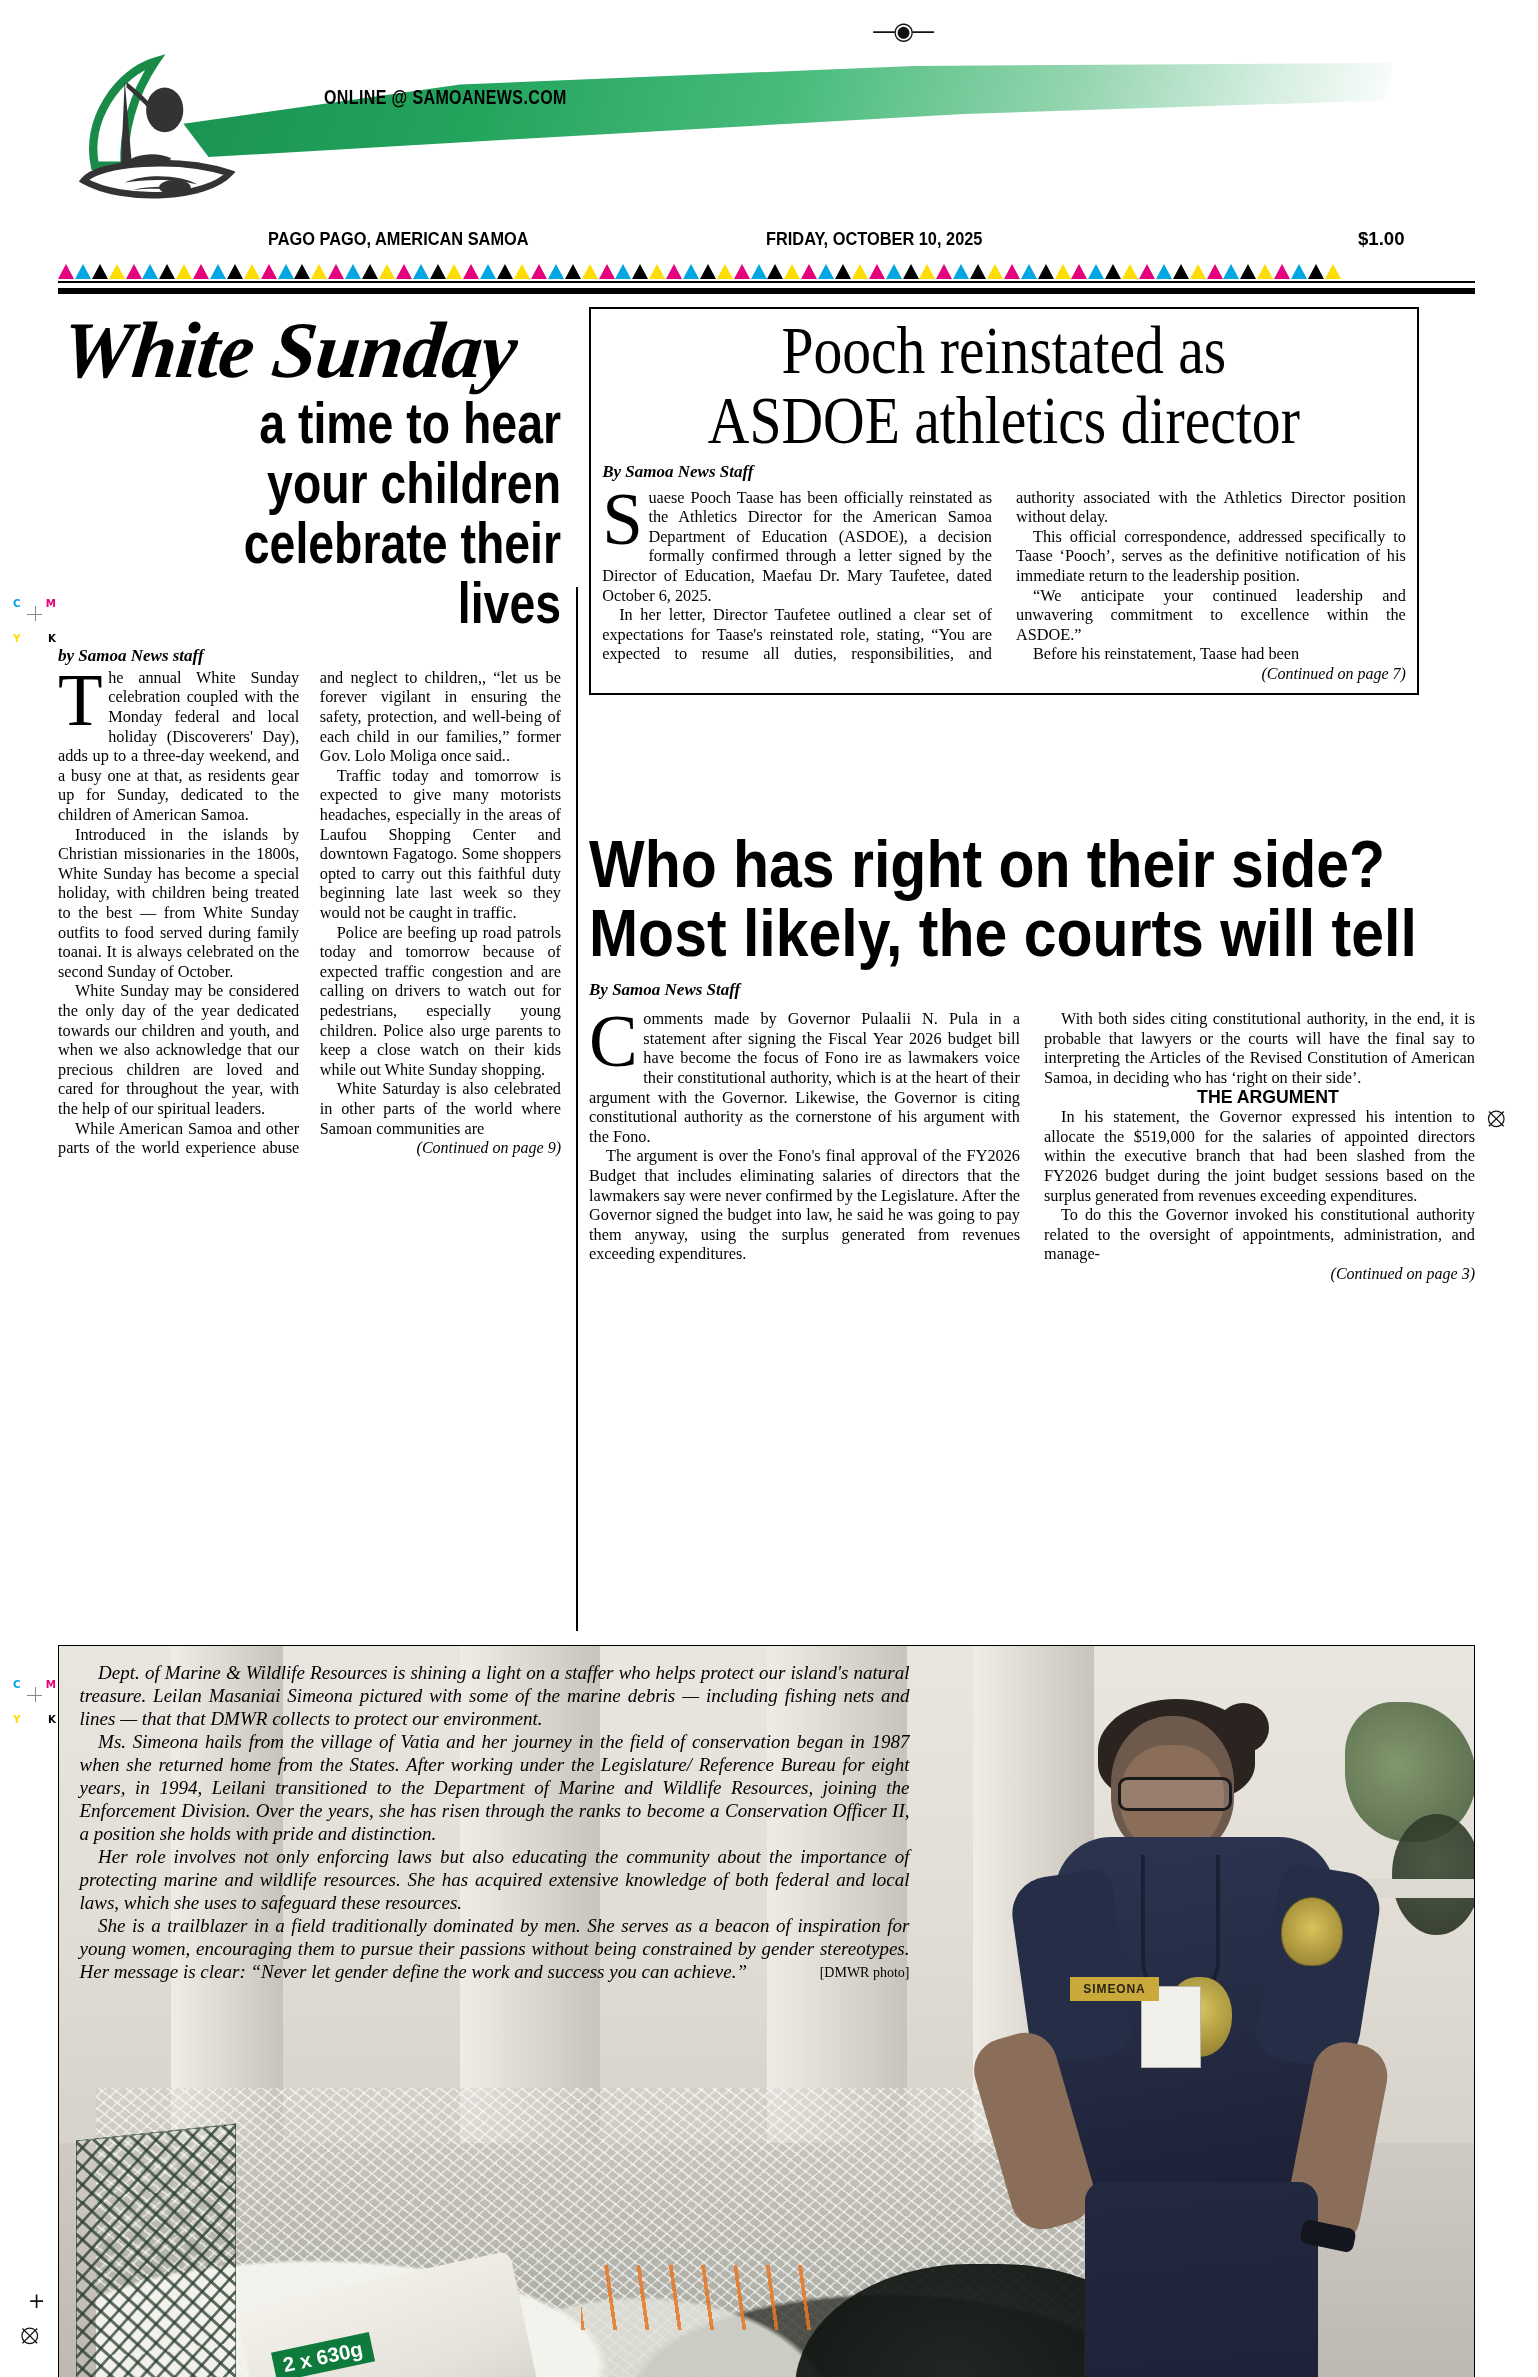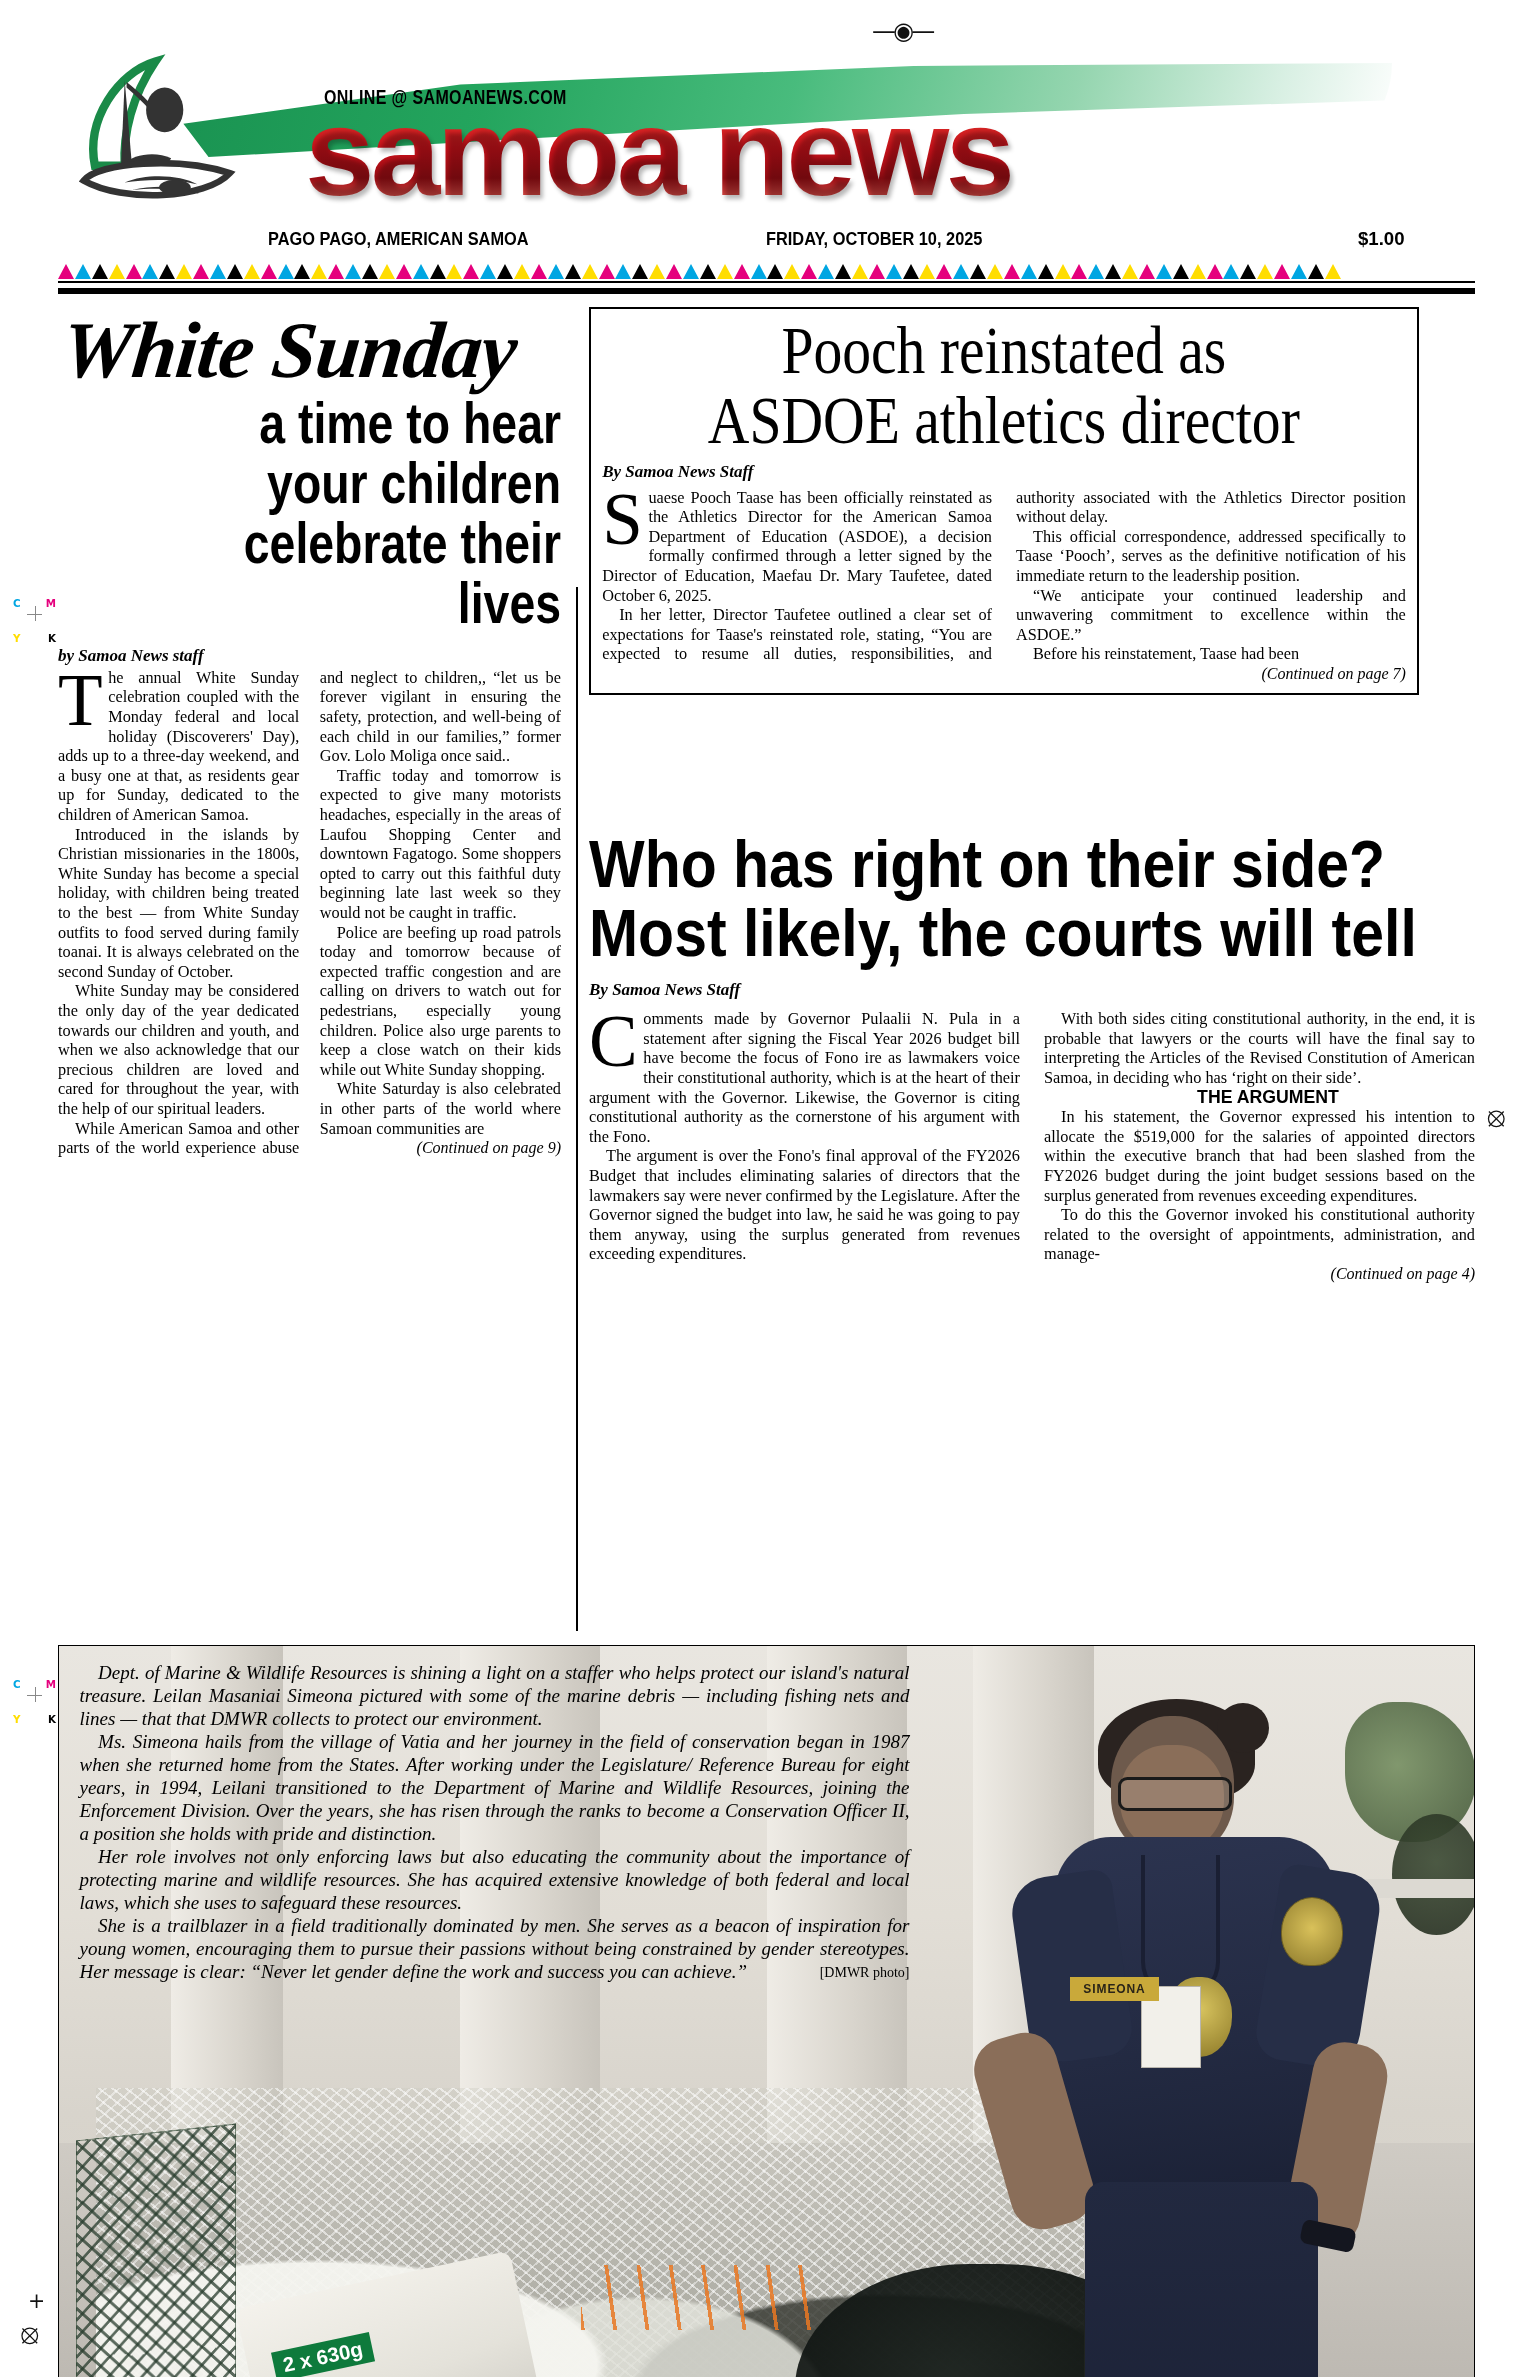--- a/index.html
+++ b/index.html
@@ -194,21 +194,20 @@
       <path d="M64 30 C92 52 104 70 108 82 C98 68 80 50 64 36 Z" fill="#333"></path>
       <ellipse cx="105" cy="60" rx="20" ry="24" fill="#333"></ellipse>
       <path d="M62 118 C70 108 95 104 112 112 L100 130 L66 132 Z" fill="#333"></path>
       <path d="M18 136 C34 116 120 110 175 128 C150 156 60 160 18 136 Z" fill="#fff" stroke="#333" stroke-width="7"></path>
       <path d="M62 138 C86 128 122 130 140 140 C118 134 86 134 62 138 Z" fill="#333"></path>
       <path d="M70 146 C96 140 126 142 142 150 C118 144 92 144 70 146 Z" fill="#333"></path>
       <ellipse cx="116" cy="143" rx="17" ry="8" fill="#333"></ellipse>
     </svg>
 
     <div class="online-url">ONLINE @ SAMOANEWS.COM</div>
-    <div class="wordmark">samoa news</div>
 
     <div class="dateline">
       <span class="dl-city">PAGO PAGO, AMERICAN SAMOA</span>
       <span class="dl-date">FRIDAY, OCTOBER 10, 2025</span>
       <span class="dl-price">$1.00</span>
     </div>
 
     <div class="tri-strip" id="tri-strip">
         <span class="tri" style="border-bottom-color: rgb(229, 0, 125);"></span>
         <span class="tri" style="border-bottom-color: rgb(0, 166, 226);"></span>
@@ -331,21 +330,21 @@
       <div class="gov-hd">Who has  right on their side?</div>
       <div class="gov-hd">Most likely, the courts will tell</div>
       <div class="byline" style="margin:13px 0 0">By Samoa News Staff</div>
       <div class="gov-body">
         <p class="noind"><span class="dropcap">C</span><span>omments made by Governor Pulaalii N. Pula in a statement after signing the Fiscal Year 2026 budget bill have become the focus of Fono ire as lawmakers voice their constitutional authority, which is at the heart of their argument with the Governor. Likewise, the Governor is citing constitutional authority as the cornerstone of his argument with the Fono.</span></p>
         <p>The argument is over the Fono's final approval of the FY2026 Budget that includes eliminating salaries of directors that the lawmakers say were never confirmed by the Legislature. After the Governor signed the budget into law, he said he was going to pay them anyway, using the surplus generated from revenues exceeding expenditures.</p>
         <p>With both sides citing constitutional authority, in the end, it is probable that lawyers or the courts will have the final say to interpreting the Articles of the Revised Constitution of American Samoa, in deciding who has ‘right on their side’.</p>
         <p class="subhd">THE ARGUMENT</p>
         <p>In his statement, the Governor expressed his intention to allocate the $519,000 for the salaries of appointed directors within the executive branch that had been slashed from the FY2026 budget during the joint budget sessions based on the surplus generated from revenues exceeding expenditures.</p>
         <p>To do this the Governor invoked his constitutional authority related to the oversight of appointments, administration, and manage-</p>
-        <p class="contd noind">(Continued on page 4)</p>
+        <p class="contd noind">(Continued on page 3)</p>
       </div>
     </div>
 
     <div class="photo-block">
       <div class="photo-canvas">
         <div class="greenery"></div>
         <div class="greenery2"></div>
         <div class="pillar pill1"></div>
         <div class="pillar pill2"></div>
         <div class="pillar pill3"></div>

